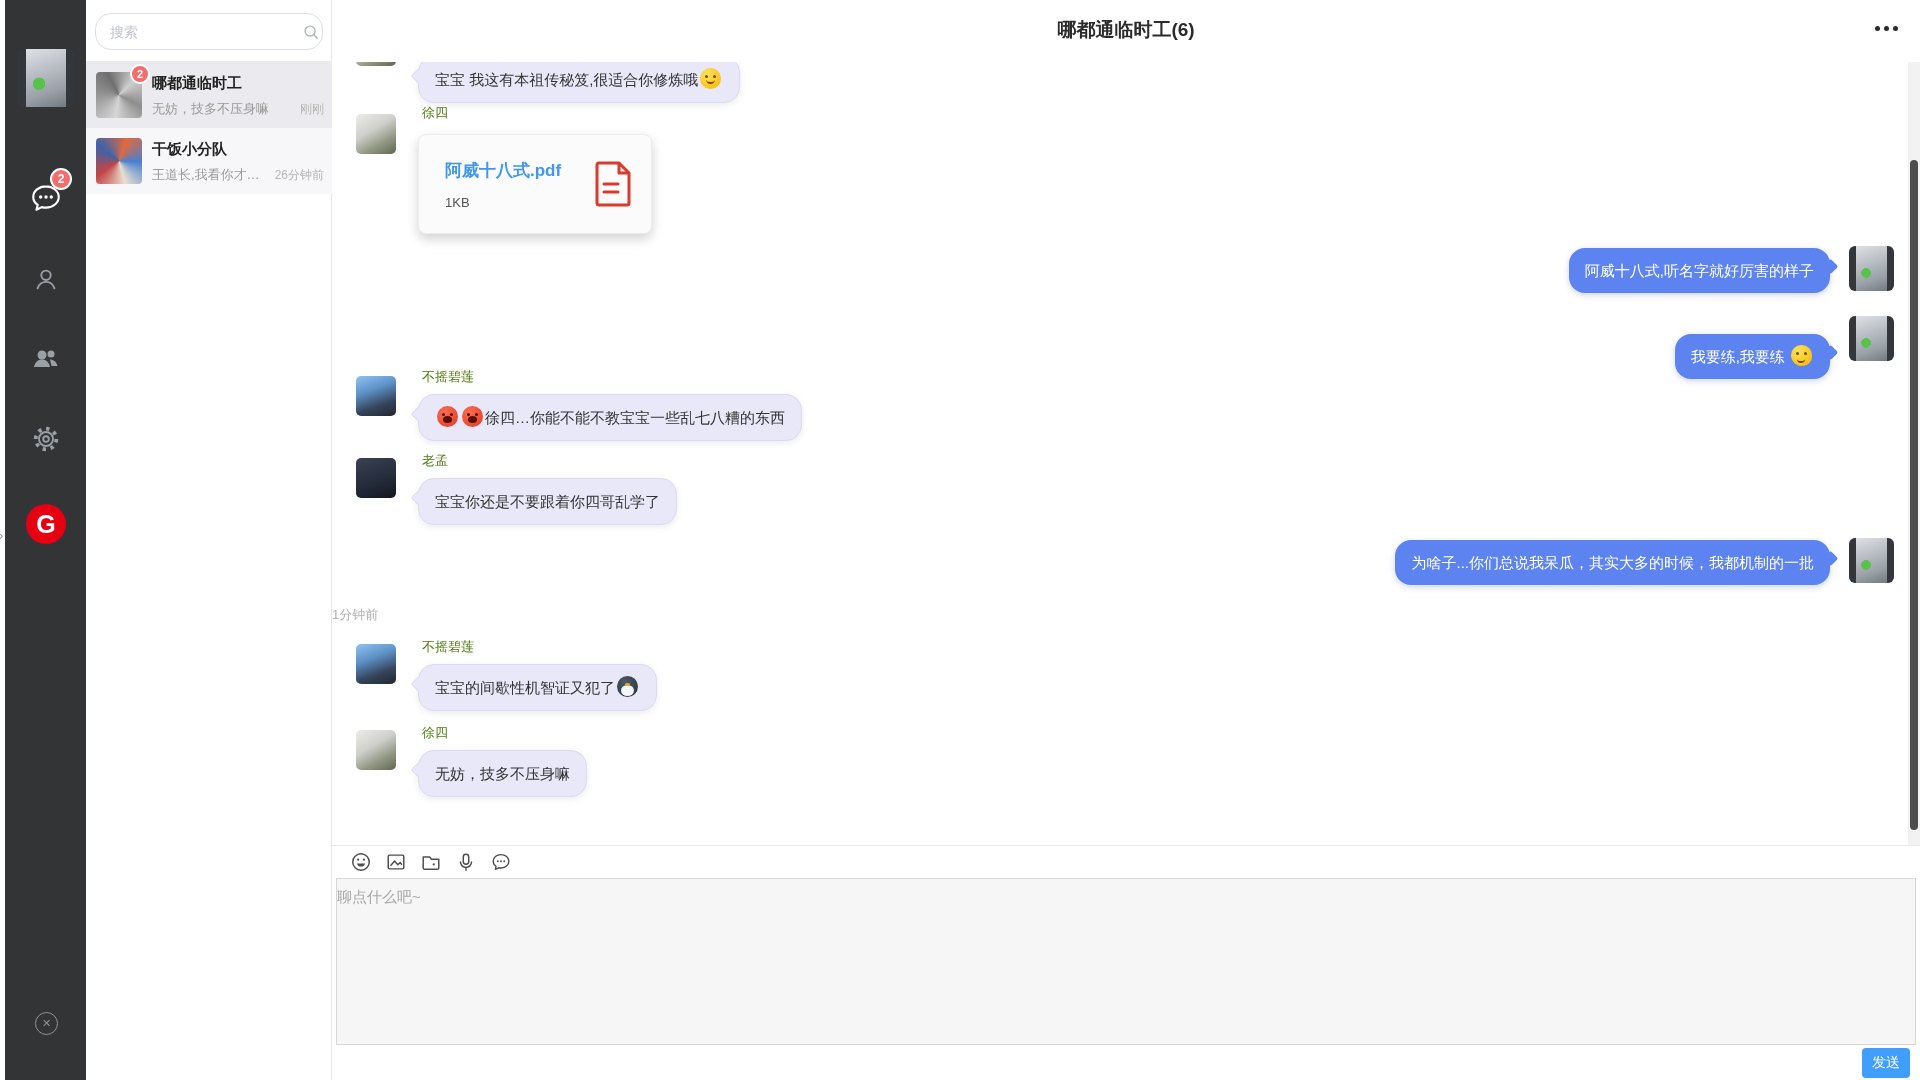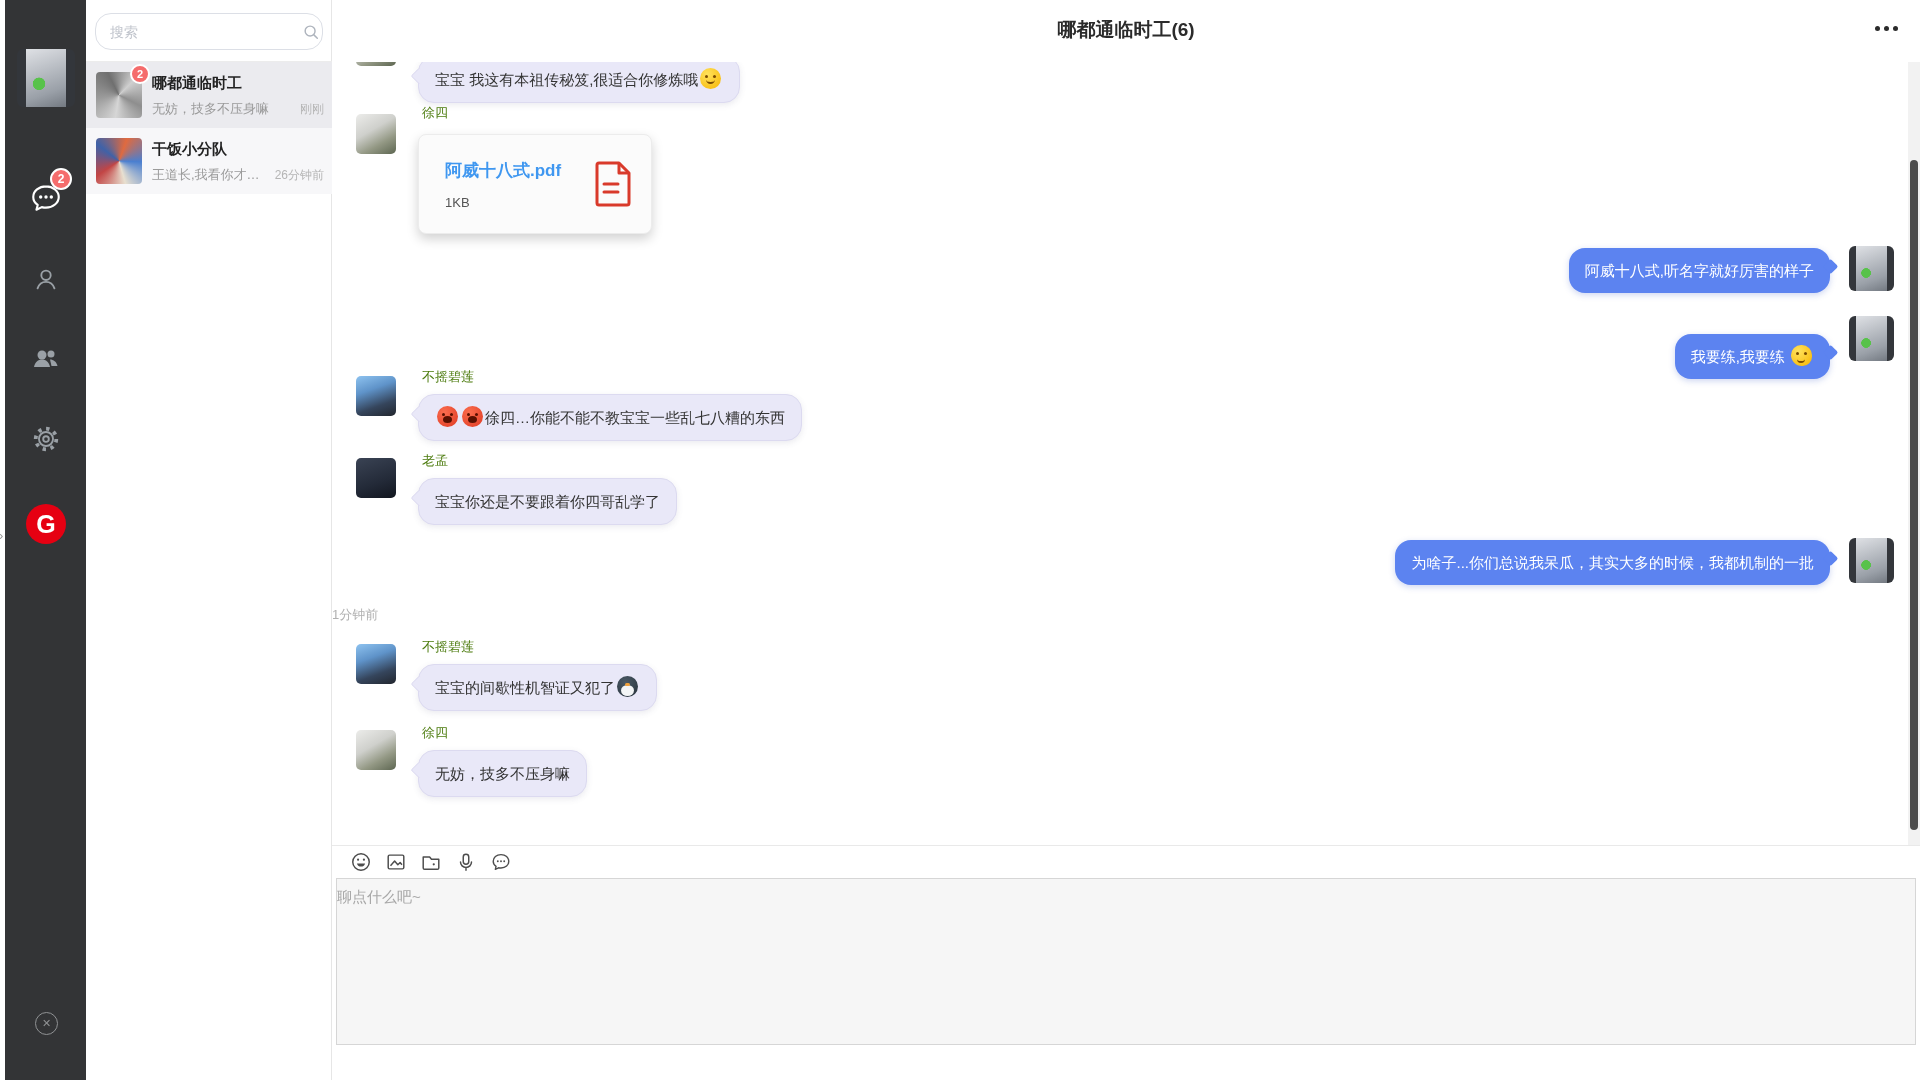--- a/index.html
+++ b/index.html
@@ -334,15 +334,18 @@
             <circle cx="12" cy="11.2" r="1" fill="#4d4d4d"></circle>
             <circle cx="15.5" cy="11.2" r="1" fill="#4d4d4d"></circle>
           </svg>
       </span>
     </div>
 
     <div class="composer">
       <textarea placeholder="聊点什么吧~" style=""></textarea>
     </div>
 
+    <div class="send-row">
+      <button class="send-btn">发送</button>
+    </div>
   </div>
 
 </div>
 
 </body></html>

